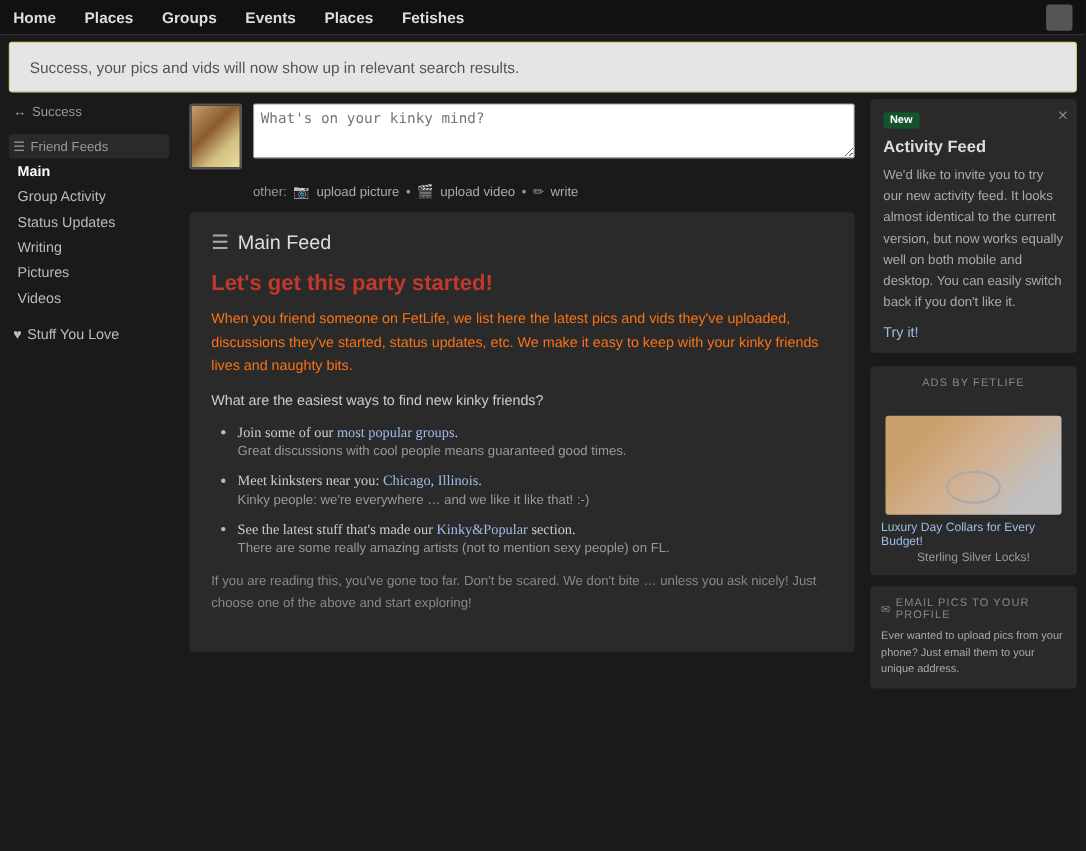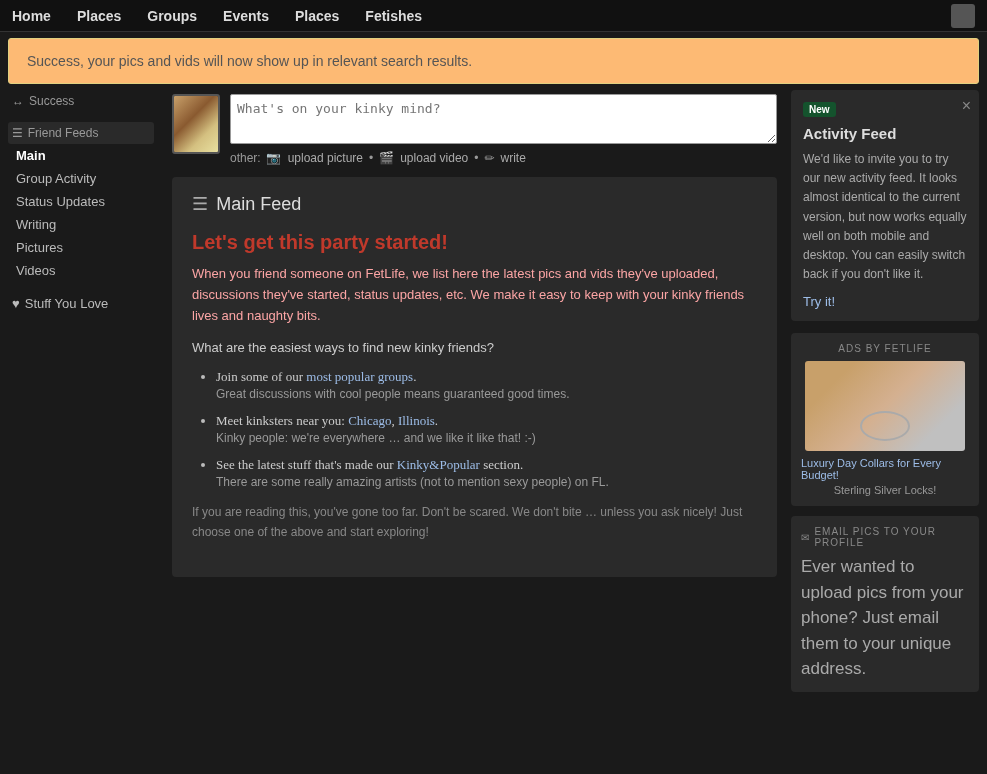--- a/index.html
+++ b/index.html
@@ -24,21 +24,21 @@
     .nav-logo {
       margin-left: auto;
       width: 24px;
       height: 24px;
       background: #555;
       border-radius: 3px;
     }
 
     
     #success-banner {
-      background: #fdba74;
+      background: #e5e5e5;
       color: #555;
       padding: 14px 18px;
       font-size: 14px;
       border: 1px solid #e0d080;
       margin: 6px 8px;
       border-radius: 3px;
     }
 
     
     #main-layout {
@@ -120,21 +120,21 @@
       height: 50px;
       background: #fff;
       border: 1px solid #999;
       padding: 6px;
       font-size: 13px;
       color: #333;
       border-radius: 2px;
       resize: vertical;
     }
     #compose-actions {
-      margin-top: 4px;
+      margin-top: 20px;
       color: #999;
       font-size: 12px;
       display: flex;
       align-items: center;
       gap: 6px;
     }
     #compose-actions a {
       color: #aaa;
       text-decoration: none;
     }
@@ -159,21 +159,21 @@
       color: #aaa;
       font-size: 18px;
     }
 
     #feed-content h2 {
       color: #c0392b;
       font-size: 20px;
       margin-bottom: 10px;
     }
     #feed-intro {
-      color: #fca5a5;
+      color: #f97316;
       line-height: 1.6;
       margin-bottom: 14px;
       font-size: 13px;
     }
     #feed-question {
       color: #ccc;
       margin-bottom: 14px;
       font-size: 13px;
     }
     #feed-list {
@@ -265,21 +265,21 @@
     
     #ads-section {
       background: #2a2a2a;
       border-radius: 4px;
       padding: 10px;
     }
     #ads-label {
       color: #888;
       font-size: 10px;
       text-align: center;
-      margin-bottom: 7px;
+      margin-bottom: 24px;
       letter-spacing: 1px;
     }
     #ad-image {
       width: 160px;
       height: 90px;
       background: linear-gradient(135deg, #c8a06a 20%, #d4b090 50%, #c0c0c0 80%);
       border-radius: 3px;
       margin: 0 auto 6px;
       display: block;
       position: relative;
@@ -320,21 +320,21 @@
       color: #888;
       font-size: 10px;
       letter-spacing: 1px;
       margin-bottom: 6px;
       display: flex;
       align-items: center;
       gap: 4px;
     }
     #email-body {
       color: #aaa;
-      font-size: 17px;
+      font-size: 10px;
       line-height: 1.5;
     }
   </style>
 </head>
 <body>
 
 <nav id="top-nav">
   <a>Home</a>
   <a>Places</a>
   <a>Groups</a>

